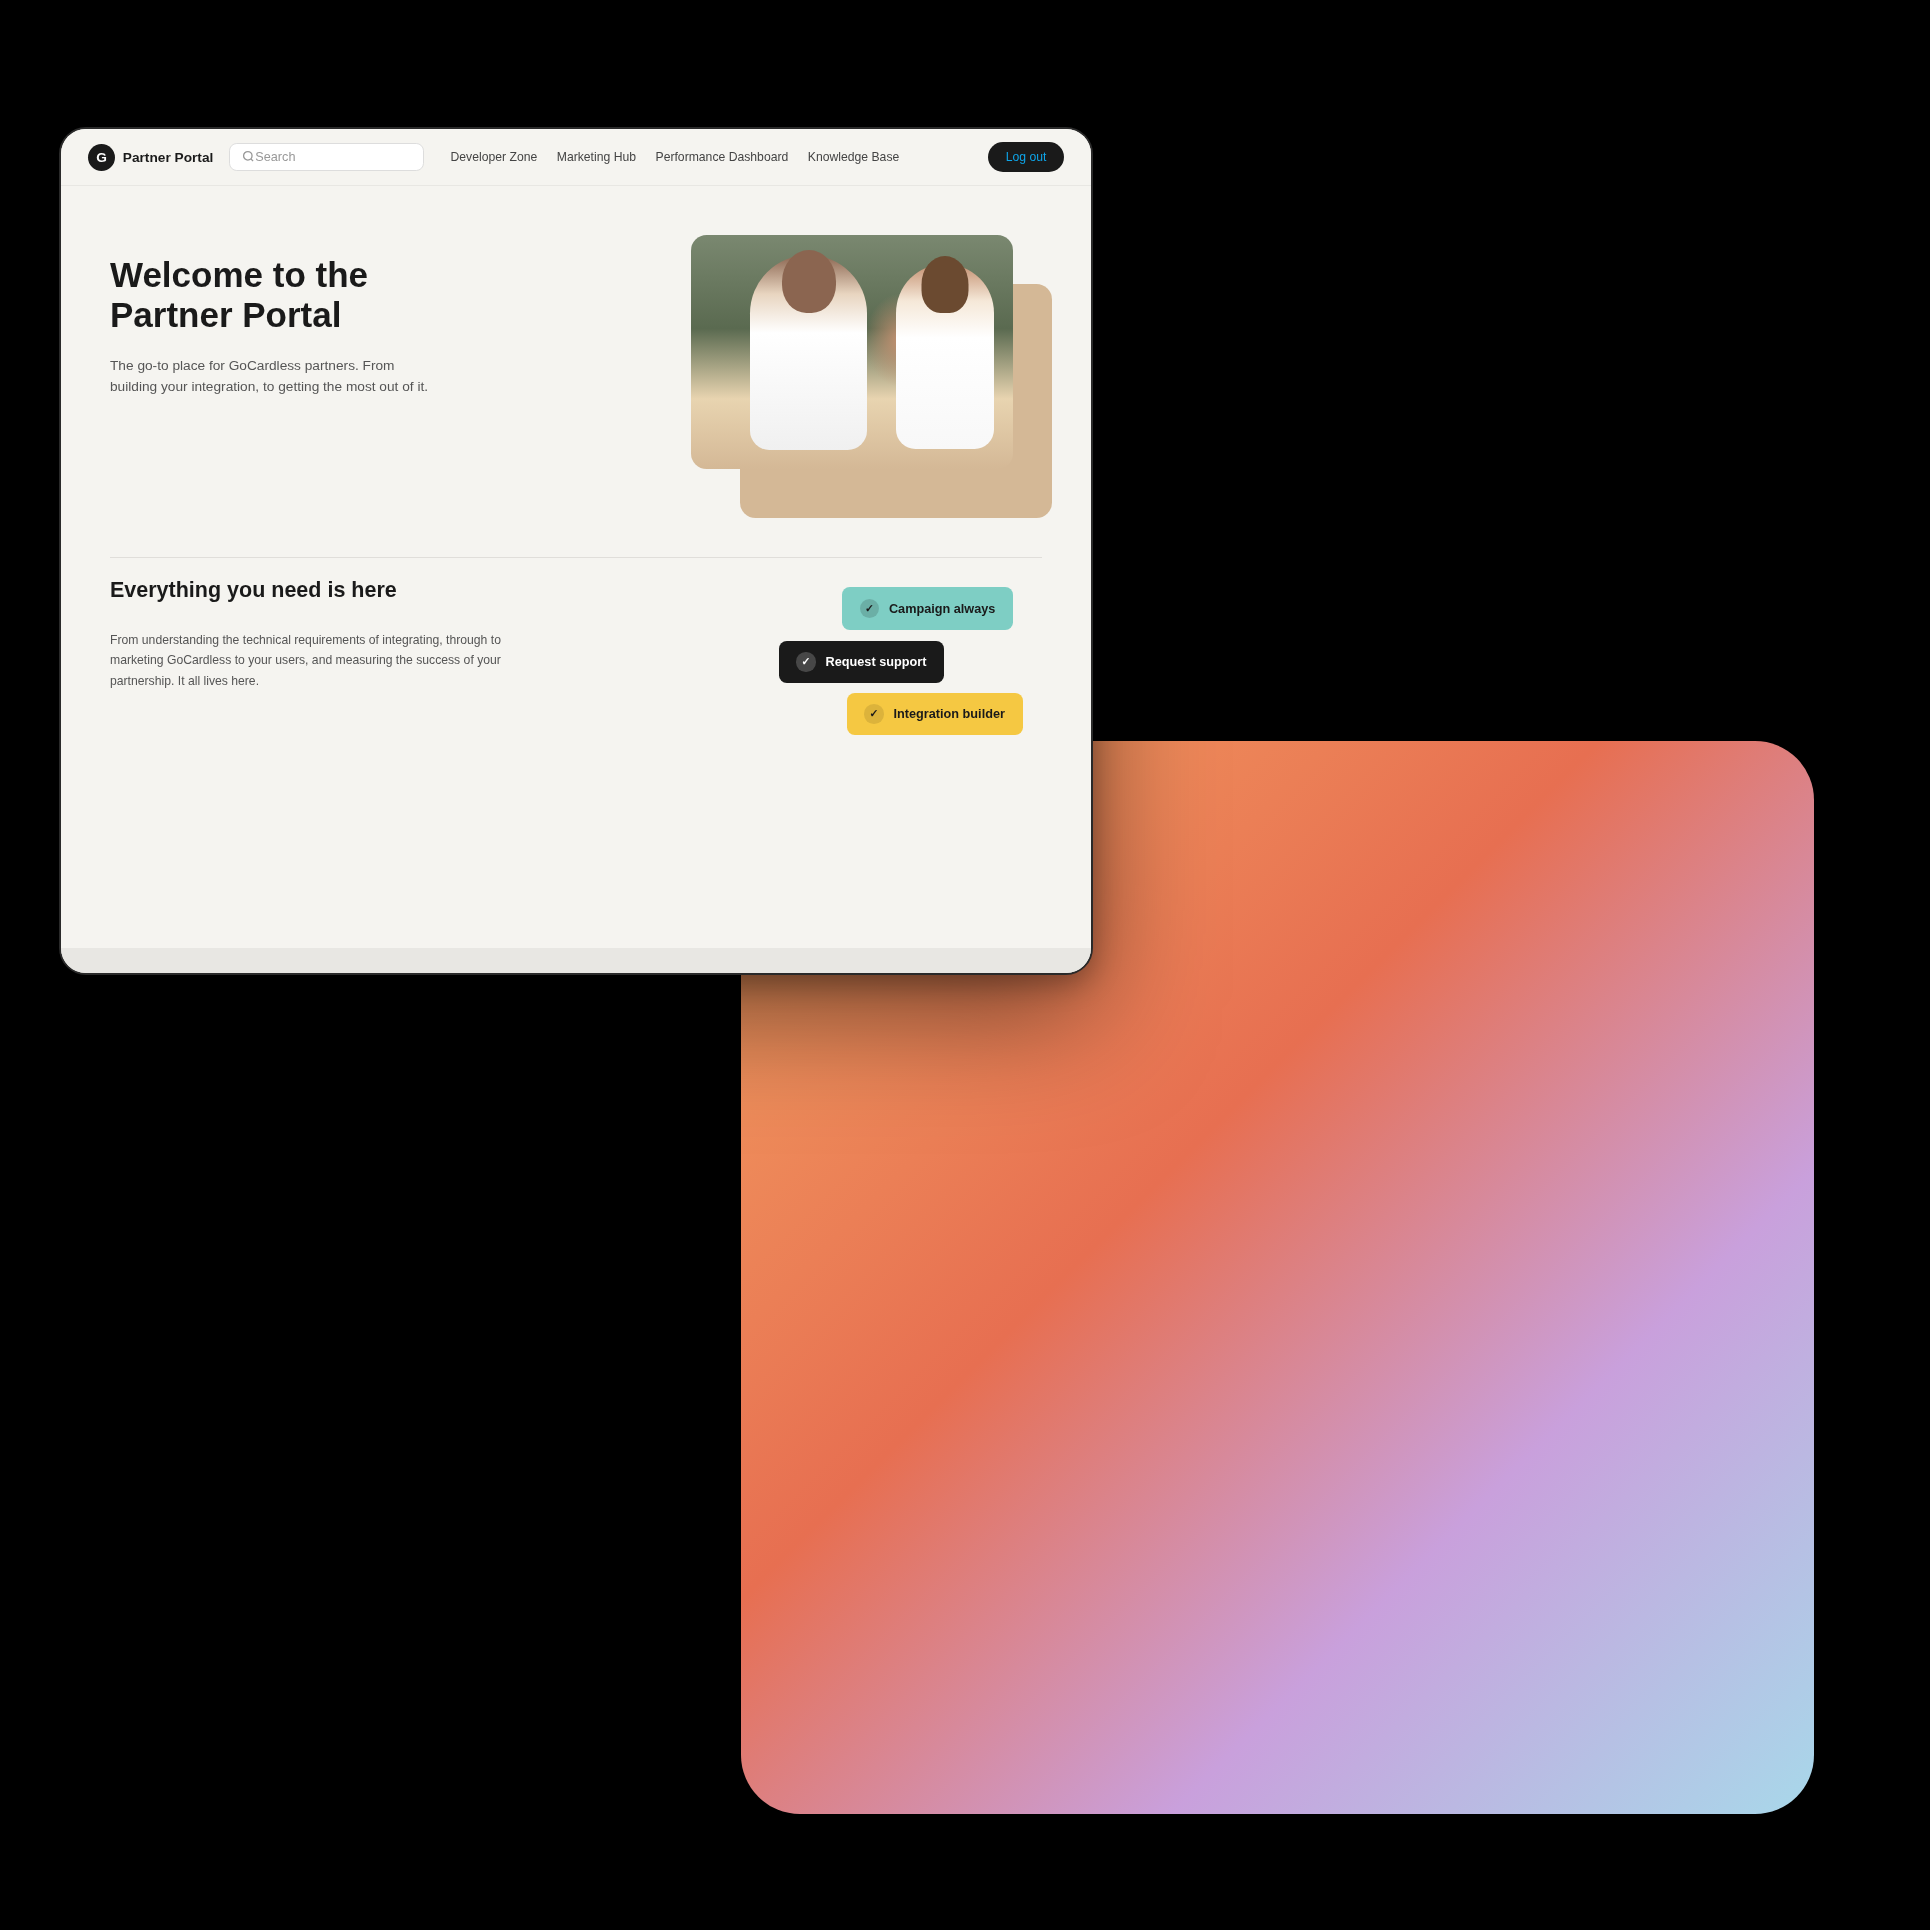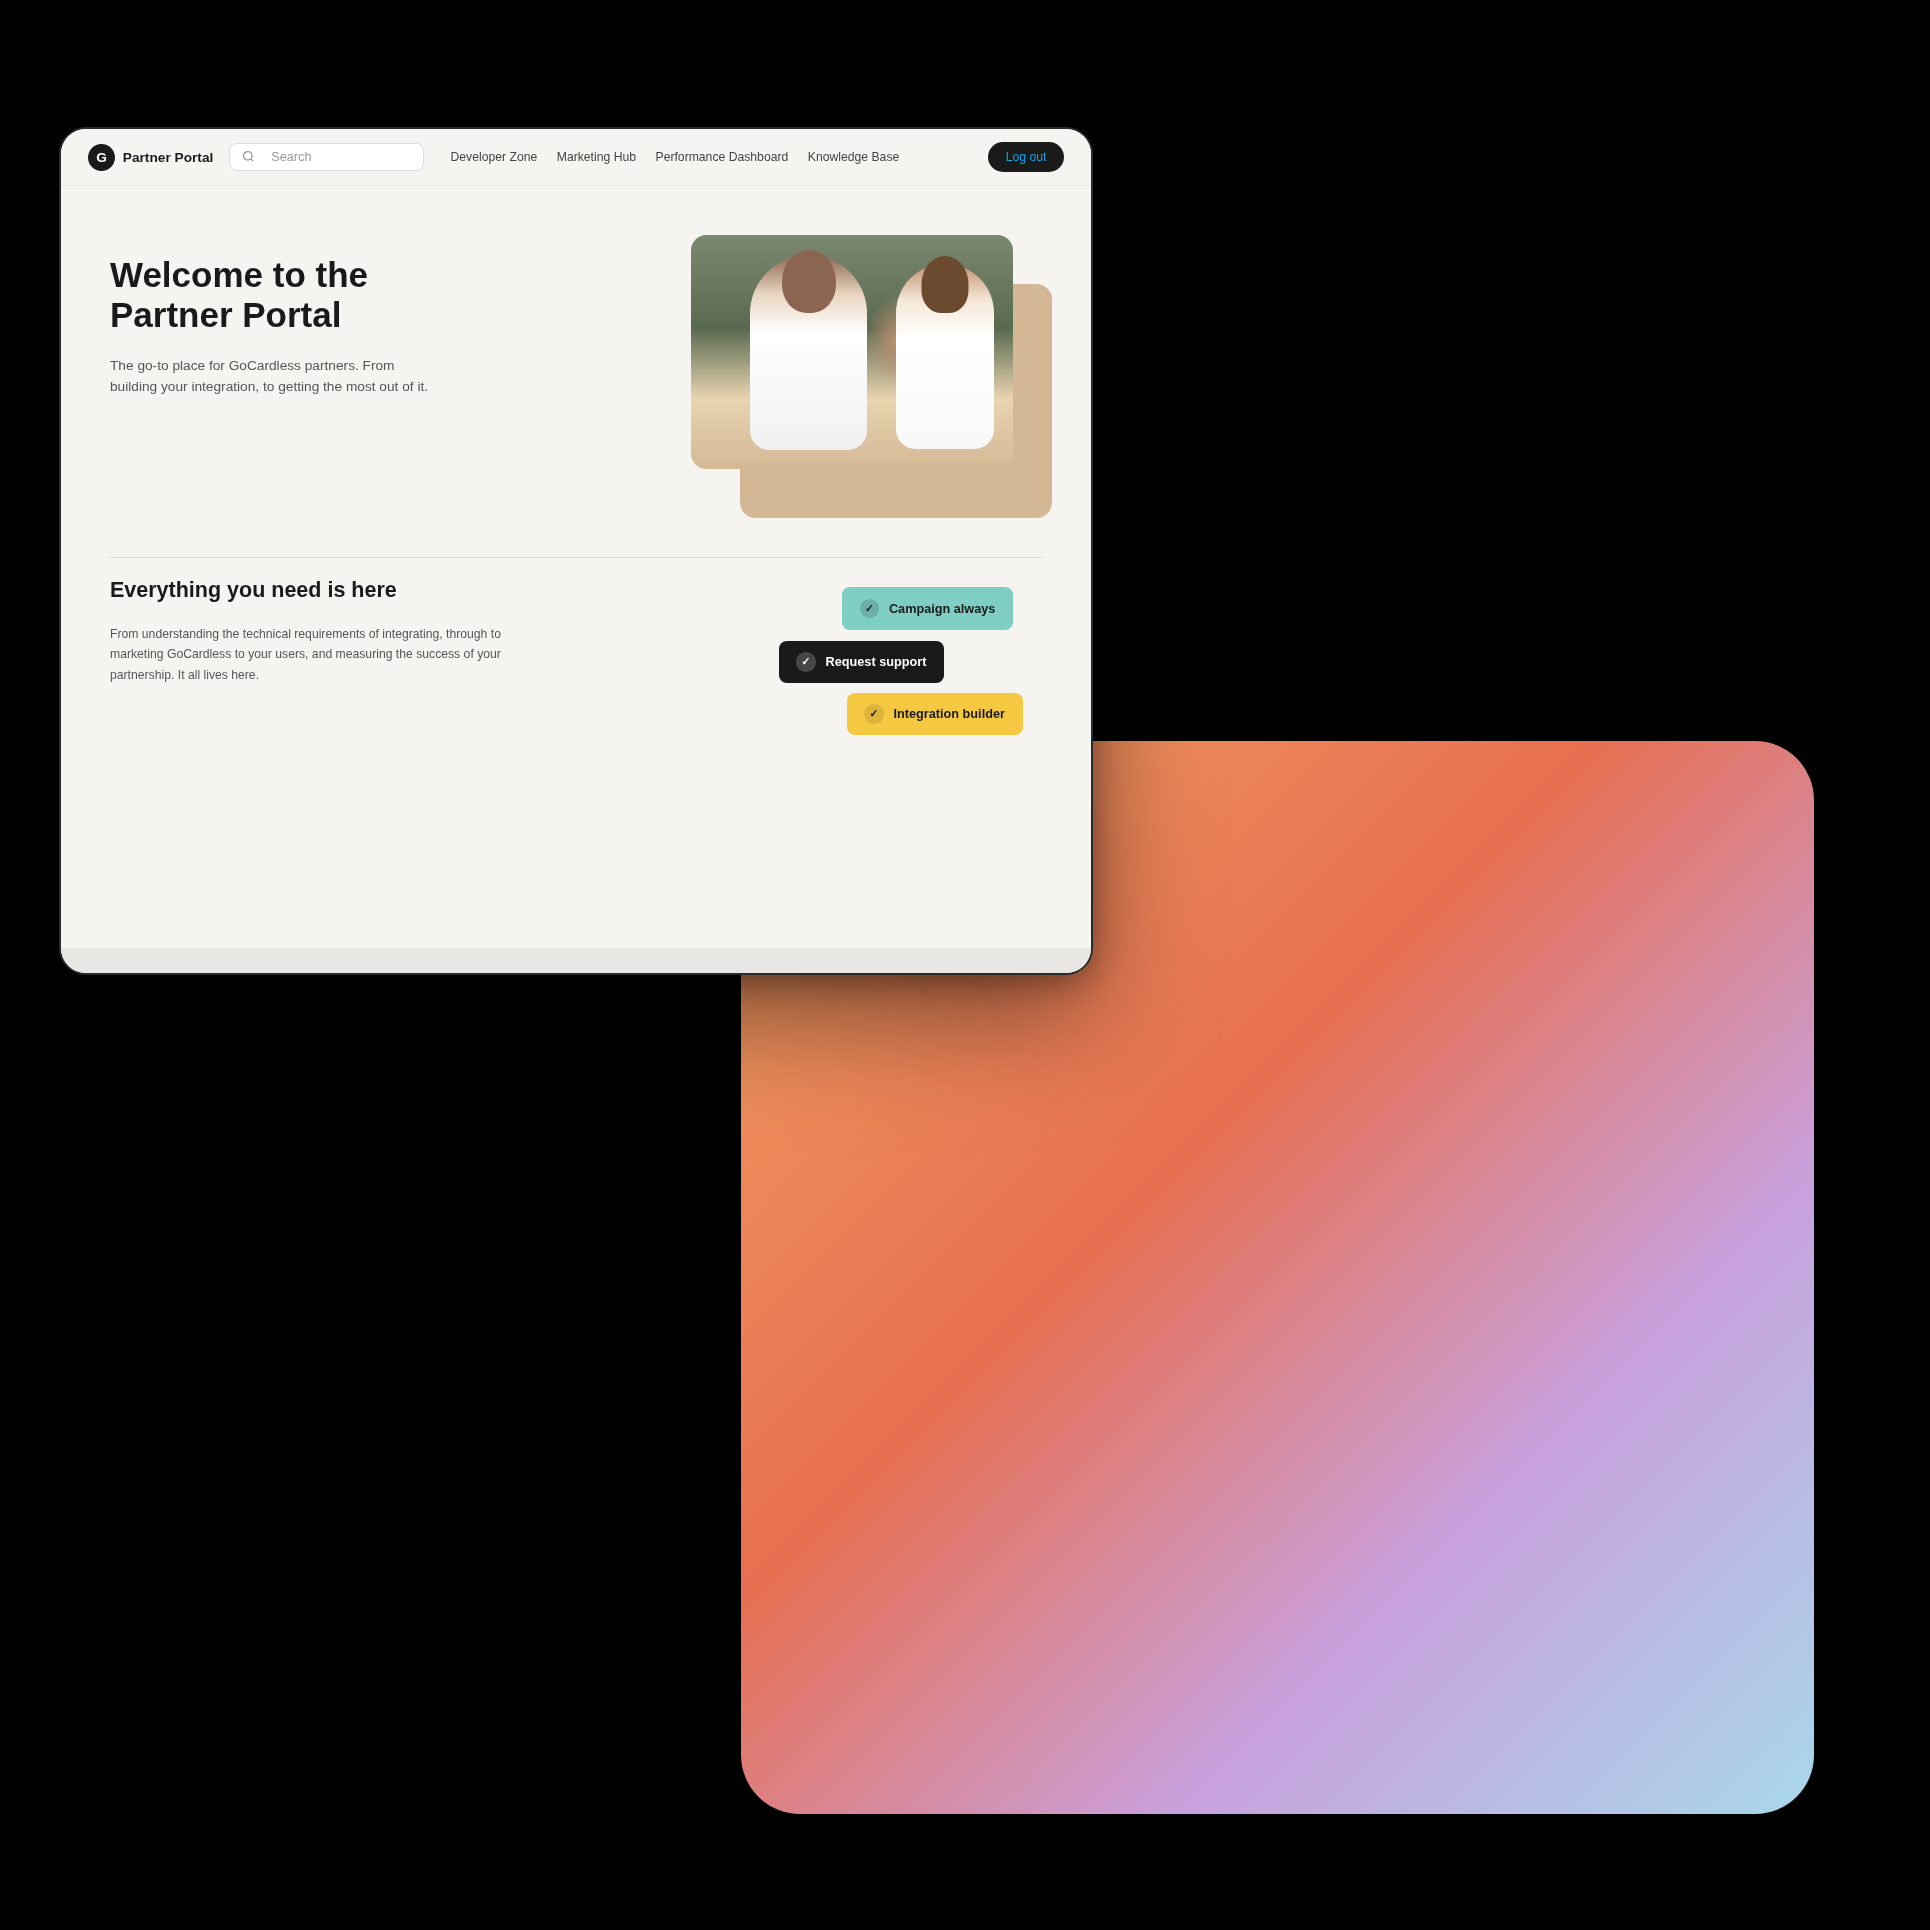--- a/index.html
+++ b/index.html
@@ -83,21 +83,21 @@
       color: #1a1a1a;
     }
 
     .search-bar {
       display: flex;
       align-items: center;
       background: white;
       border: 1px solid #ddd;
       border-radius: 7.8px;
       padding: 5.9px 11.7px;
-      gap: 17px;
+      gap: 1px;
       width: 195px;
       flex-shrink: 0;
     }
 
     .search-icon-svg {
       color: #999;
       font-size: 11.7px;
     }
 
     .search-input-text {
@@ -260,21 +260,21 @@
     }
 
     .lower-text {
       flex: 1;
     }
 
     .section-title {
       font-size: 21.5px;
       font-weight: 800;
       color: #1a1a1a;
-      margin-bottom: 21px;
+      margin-bottom: 27px;
     }
 
     .section-body {
       font-size: 12.2px;
       color: #555;
       line-height: 1.7;
       margin-bottom: 13.7px;
       max-width: 429px;
     }
 

